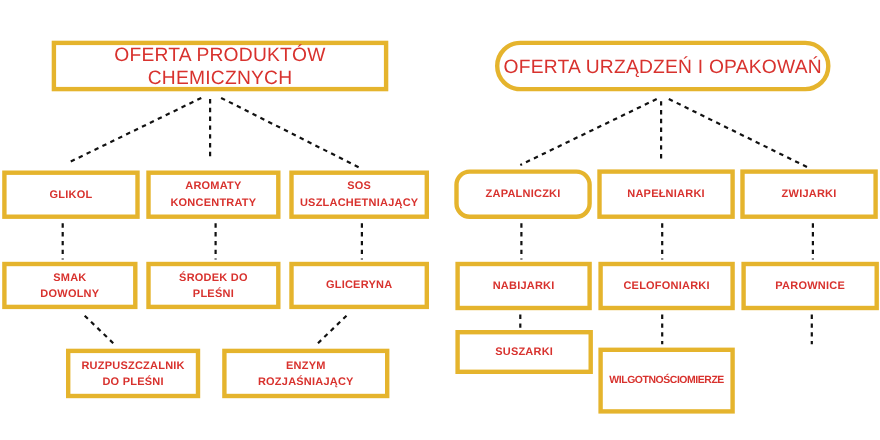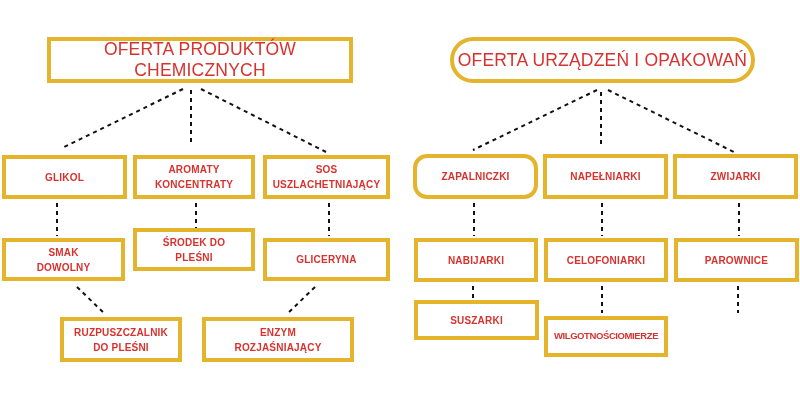--- a/index.html
+++ b/index.html
@@ -90,35 +90,35 @@
   <div class="titlebox" style="left:47px; top:37px; width:306px; height:46px;">OFERTA PRODUKTÓW CHEMICZNYCH</div>
 
   <div class="node" style="left:2px; top:155px; width:125px; height:44px;">GLIKOL</div>
   <div class="node" style="left:133px; top:155px; width:122px; height:44px;">AROMATY
 KONCENTRATY</div>
   <div class="node" style="left:263px; top:155px; width:127px; height:44px;">SOS
 USZLACHETNIAJĄCY</div>
 
   <div class="node" style="left:2px; top:238px; width:123px; height:43px;">SMAK
 DOWOLNY</div>
-  <div class="node" style="left:133px; top:228px; width:122px; height:43px;">ŚRODEK DO
+  <div class="node" style="left:133px; top:238px; width:122px; height:43px;">ŚRODEK DO
 PLEŚNI</div>
   <div class="node" style="left:263px; top:238px; width:127px; height:43px;">GLICERYNA</div>
 
   <div class="node" style="left:60px; top:317px; width:122px; height:45px;">RUZPUSZCZALNIK
 DO PLEŚNI</div>
   <div class="node" style="left:202px; top:317px; width:152px; height:45px;">ENZYM
 ROZJAŚNIAJĄCY</div>
 
   <div class="titlebox" style="left:450px; top:37px; width:305px; height:46px;border-radius:23px;">OFERTA URZĄDZEŃ I OPAKOWAŃ</div>
 
   <div class="node" style="left:413px; top:154px; width:125px; height:45px;border-radius:14px;">ZAPALNICZKI</div>
   <div class="node" style="left:543px; top:154px; width:125px; height:45px;">NAPEŁNIARKI</div>
   <div class="node" style="left:673px; top:154px; width:125px; height:45px;text-align:right;">ZWIJARKI</div>
 
   <div class="node" style="left:414px; top:238px; width:124px; height:44px;">NABIJARKI</div>
   <div class="node" style="left:544px; top:238px; width:124px; height:44px;">CELOFONIARKI</div>
   <div class="node" style="left:674px; top:238px; width:125px; height:44px;">PAROWNICE</div>
 
   <div class="node" style="left:414px; top:300px; width:125px; height:40px;">SUSZARKI</div>
-  <div class="node tight" style="left:544px; top:316px; width:124px; height:41px;">WILGOTNOŚCIOMIERZE</div>
+  <div class="node tight" style="left:544px; top:316px; width:124px; height:60px;">WILGOTNOŚCIOMIERZE</div>
 
 </div>
 
 </body></html>

